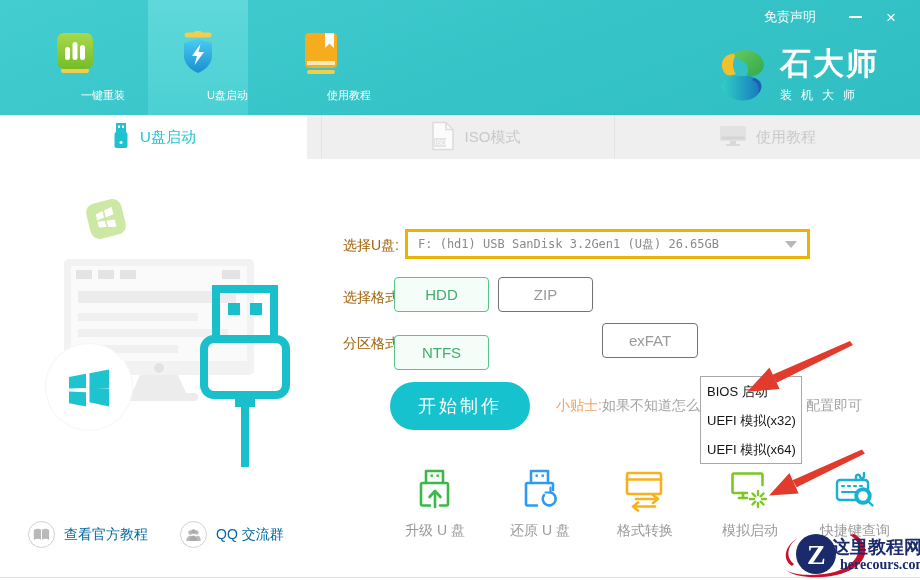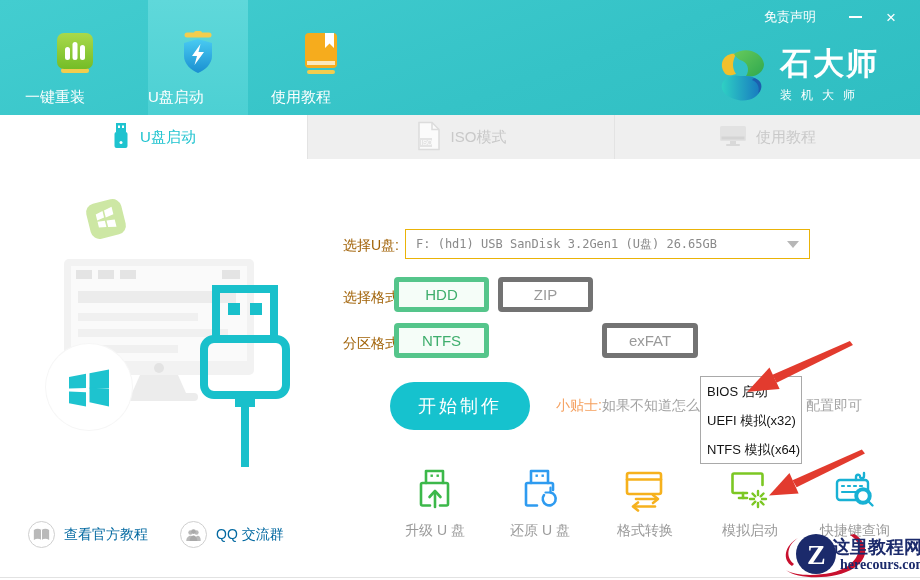--- a/index.html
+++ b/index.html
@@ -4,61 +4,61 @@
 <style>
   html,body{margin:0;padding:0;background:#888;}
   .app{position:relative;width:920px;height:580px;background:#fff;overflow:hidden;
        font-family:"Liberation Sans","DejaVu Sans",sans-serif;margin:0 auto;}
   .app *{box-sizing:border-box;}
 
   
   .header{position:absolute;left:0;top:0;width:920px;height:115px;
           background:linear-gradient(160deg,#43cdd0 0%,#35c3c7 60%,#2fbec2 100%);}
   .nav{position:absolute;left:25px;top:0;display:flex;gap:23px;}
-  .nav-item{width:100px;height:115px;padding-top:30px;text-align:left;color:#fff;
-            font-size:15px;cursor:pointer;}
+  .nav-item{width:100px;height:115px;padding-top:30px;text-align:right;color:#fff;
+            font-size:11px;cursor:pointer;}
   .nav-item.active{background:linear-gradient(180deg,#5fd8da,#4cd0d3);height:115px;padding-top:30px;}
   .nav-item .nicon{display:block;width:46px;height:46px;margin:0 auto 12px;}
   .titlebar{position:absolute;right:0;top:0;height:34px;display:flex;align-items:center;}
   .disclaimer{color:#fff;font-size:13px;margin-right:24px;cursor:pointer;}
   .win-btn{width:30px;height:26px;display:flex;align-items:center;justify-content:center;
            color:#fff;cursor:pointer;margin-right:6px;}
   .win-min i{display:block;width:13px;height:2px;background:#fff;}
   .win-close{font-size:17px;line-height:1;margin-right:14px;}
   .logo{position:absolute;left:710px;top:44px;display:flex;}
   .logo-mark{width:64px;height:64px;}
   .logo-text{margin-left:6px;color:#fff;}
   .logo-name{font-size:31px;font-weight:bold;letter-spacing:2px;line-height:40px;}
   .logo-sub{font-size:12px;letter-spacing:9px;margin-top:3px;}
 
   
   .tabbar{position:absolute;left:0;top:115px;width:920px;height:44px;background:#efefef;}
   .tab{position:absolute;top:0;height:44px;display:flex;align-items:center;justify-content:center;
        gap:9px;font-size:15px;color:#c9c9c9;cursor:pointer;}
   .tab-1{left:0;width:307px;background:#fff;color:#1ec3cf;}
-  .tab-2{left:307px;width:307px;border-left:1px solid #e3e3e3;}
+  .tab-2{left:321px;width:307px;border-left:1px solid #e3e3e3;}
   .tab-3{left:614px;width:306px;border-left:1px solid #e3e3e3;}
 
   
   .ill{position:absolute;}
   .ill-green{left:84px;top:197px;width:44px;height:44px;}
   .ill-monitor{left:62px;top:257px;width:196px;height:148px;}
   .ill-circle{left:46px;top:344px;width:86px;height:86px;background:#fff;border-radius:50%;
               box-shadow:0 0 0 1px #f6f6f6;display:flex;align-items:center;justify-content:center;}
   .ill-usb{left:196px;top:283px;width:100px;height:185px;}
 
   
   .flabel{position:absolute;color:#a16207;font-size:14px;}
-  .select{position:absolute;left:405px;top:229px;width:405px;height:30px;border:1px solid #eab308;
+  .select{position:absolute;left:405px;top:229px;width:405px;height:30px;border:3px solid #eab308;
           background:#fff;display:flex;align-items:center;padding:0 10px;cursor:pointer;}
   .select-text{flex:1;font-family:"DejaVu Sans Mono",monospace;font-size:12px;color:#8a8a8a;
                white-space:nowrap;overflow:hidden;}
   .select-caret{width:0;height:0;border-left:6px solid transparent;border-right:6px solid transparent;
                 border-top:7px solid #b7b7b7;}
-  .optbtn{position:absolute;width:95px;height:35px;border:5px solid #737373;border-radius:4px;
+  .optbtn{position:absolute;width:95px;height:35px;border:1px solid #737373;border-radius:4px;
           background:#fff;color:#9a9a9a;font-size:15px;display:flex;align-items:center;
           justify-content:center;cursor:pointer;}
   .optbtn.sel{border-color:#55c58b;color:#3fae6d;background:#f5fdf8;}
   .start-btn{position:absolute;left:390px;top:382px;width:140px;height:48px;border-radius:24px;
              background:#16c2ce;color:#fff;font-size:18px;letter-spacing:3px;display:flex;
              align-items:center;justify-content:center;cursor:pointer;}
   .tip{position:absolute;left:556px;top:397px;font-size:14px;color:#a4a4a4;white-space:nowrap;}
   .tip .tip-prefix{color:#f5a05f;}
   .tip-right{position:absolute;left:806px;top:397px;font-size:14px;color:#a4a4a4;}
 
@@ -281,38 +281,38 @@
 
   <span class="flabel" style="left:343px;top:289px;">选择格式:</span>
   <div class="optbtn sel" style="left:394px;top:277px;">
     <span>HDD</span>
   </div>
   <div class="optbtn" style="left:498px;top:277px;">
     <span>ZIP</span>
   </div>
 
   <span class="flabel" style="left:343px;top:335px;">分区格式:</span>
-  <div class="optbtn sel" style="left:394px;top:323px;">
+  <div class="optbtn sel" style="left:394px;top:335px;">
     <span>NTFS</span>
   </div>
   <div class="optbtn" style="left:602px;top:323px;width:96px;">
     <span>exFAT</span>
   </div>
 
   <div class="start-btn">开始制作</div>
 
   <span class="tip">
     <span class="tip-prefix">小贴士:</span><span>如果不知道怎么</span>
   </span>
   <span class="tip-right">配置即可</span>
 
   <div class="popup">
     <div class="popup-item">BIOS 启动</div>
     <div class="popup-item">UEFI 模拟(x32)</div>
-    <div class="popup-item">NTFS 模拟(x64)</div>
+    <div class="popup-item">UEFI 模拟(x64)</div>
   </div>
 
   <span class="arrow arrow-1">
     <svg viewBox="0 0 110 55" width="112" height="56">
       <polygon points="104,2 107,6 32,43 28,35" fill="#e23b2e"></polygon>
       <polygon points="3,52 35,49 25,28" fill="#e23b2e"></polygon>
     </svg>
   </span>
   <span class="arrow arrow-2">
     <svg viewBox="0 0 100 50" width="102" height="52">

